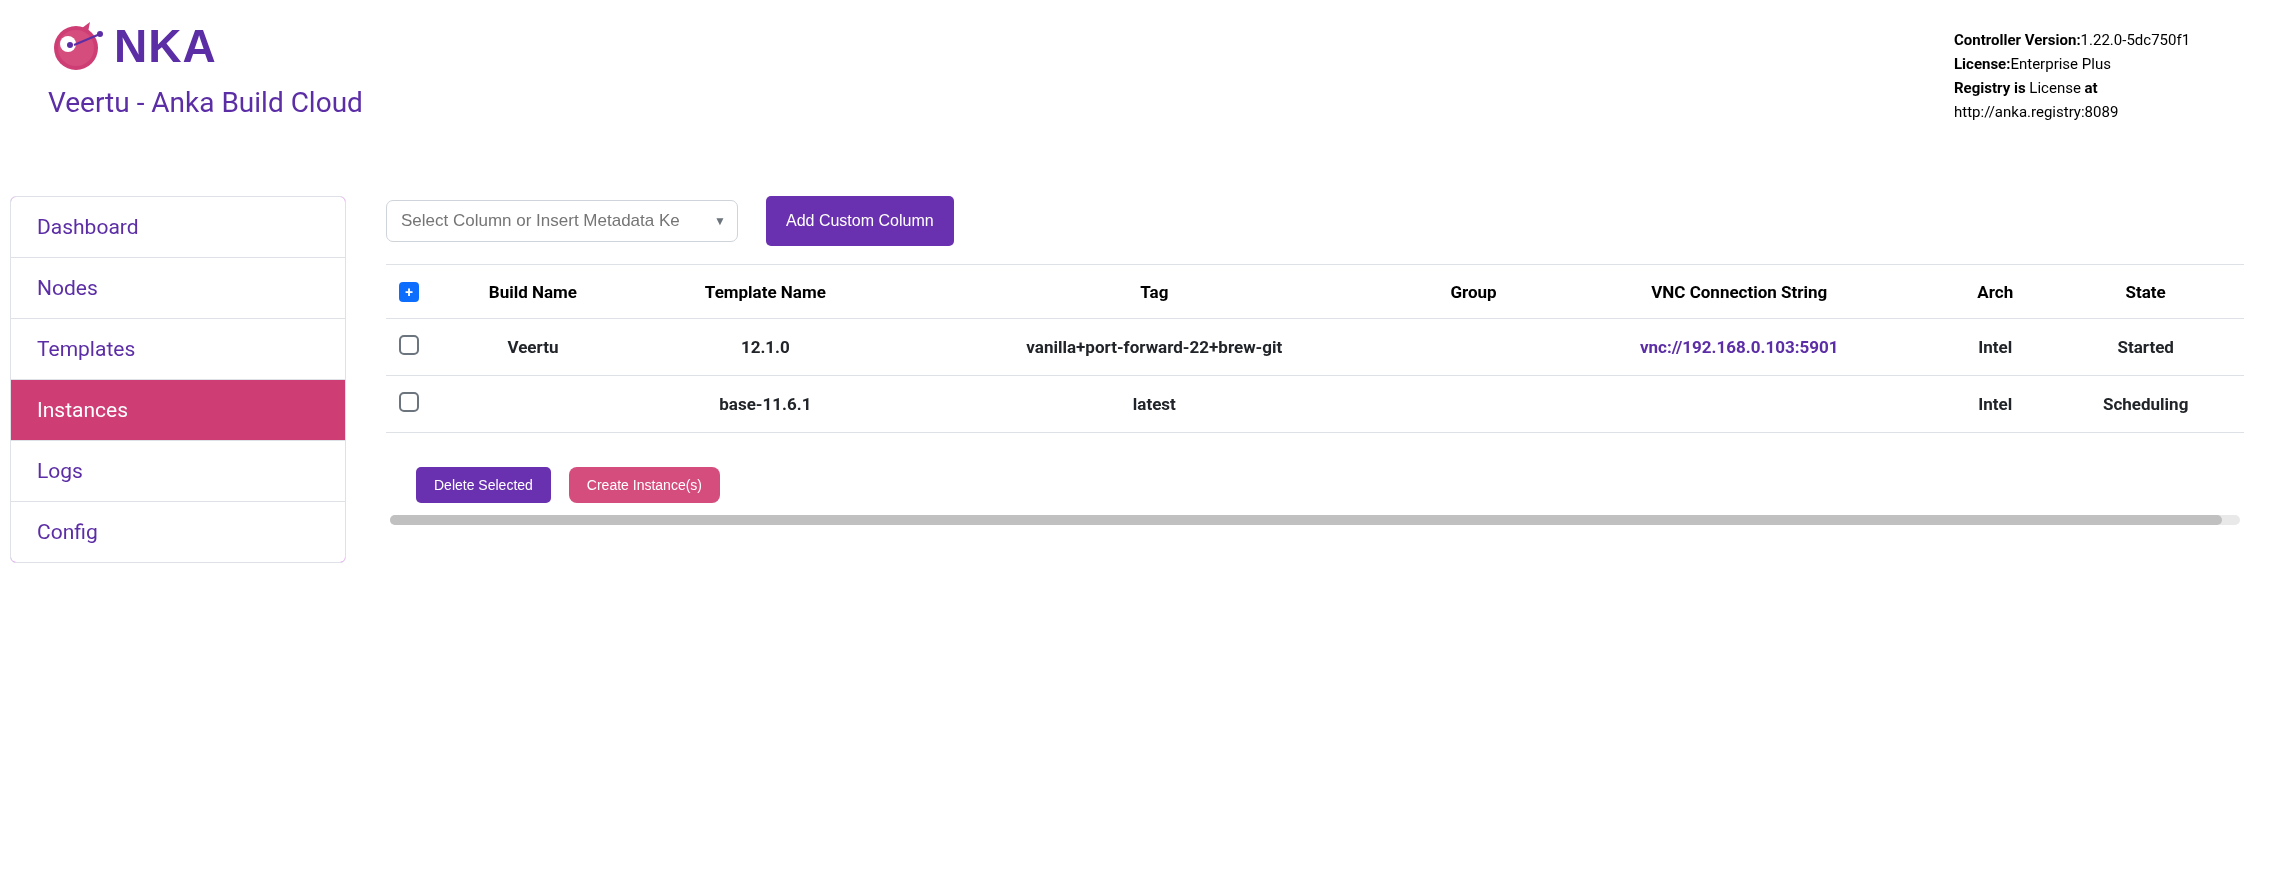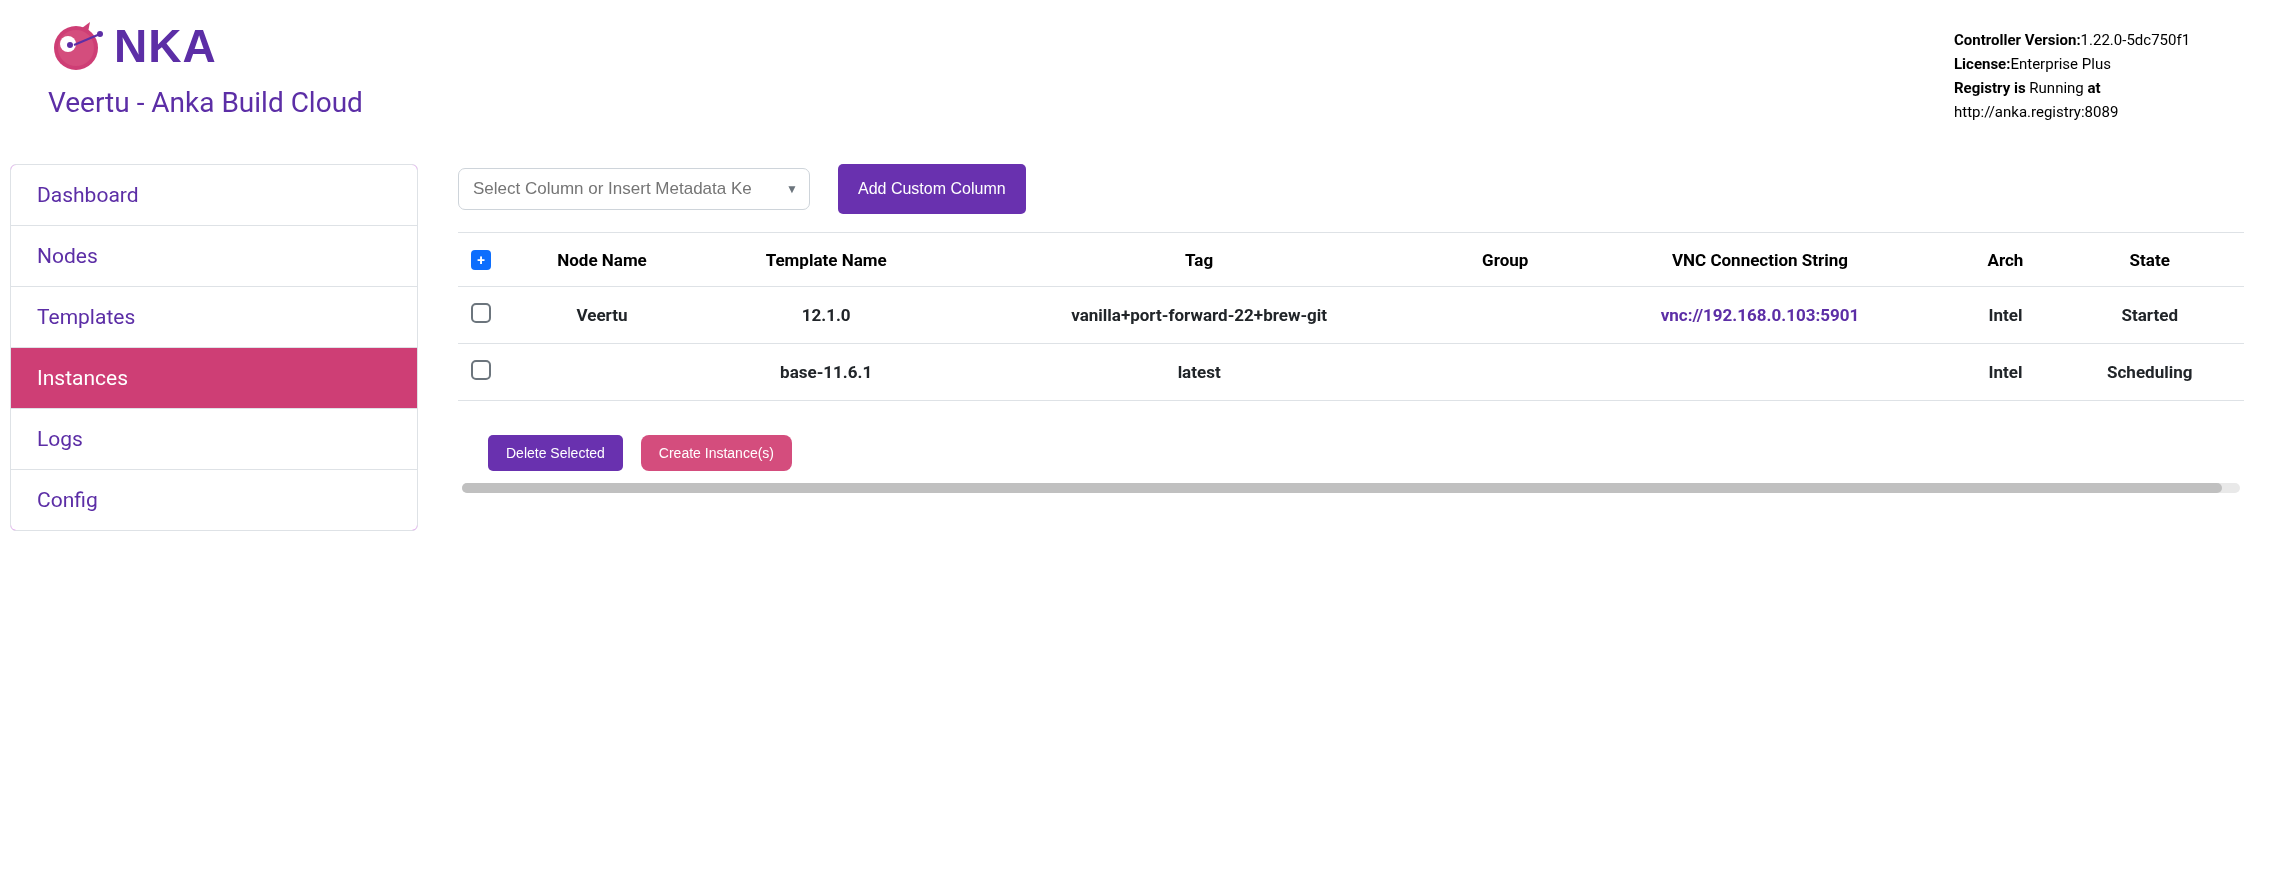--- a/index.html
+++ b/index.html
@@ -2,21 +2,21 @@
 <html><head>
 <meta charset="utf-8">
 <style>
   * { box-sizing: border-box; margin: 0; padding: 0; }
   body {
     font-family: -apple-system, BlinkMacSystemFont, "Segoe UI", Roboto, Helvetica, Arial, sans-serif;
     background: #fff;
     color: #212529;
     font-size: 16px;
   }
-  .app { display: flex; flex-direction: column; }
+  .app { display: flex; flex-direction: column; gap: 32px; }
   .header {
     display: flex;
     justify-content: space-between;
     align-items: flex-start;
     padding: 18px 40px 0 48px;
   }
   .brand { display: flex; flex-direction: column; gap: 8px; }
   .logo-row { display: flex; align-items: center; gap: 10px; }
   .logo-mark { width: 56px; height: 56px; position: relative; }
   .logo-text {
@@ -36,21 +36,21 @@
     font-size: 15px;
     line-height: 1.6;
     color: #000;
     text-align: left;
     padding-top: 10px;
     min-width: 280px;
   }
   .status-block b { font-weight: 700; }
   .main { display: flex; gap: 40px; padding: 40px 10px 10px 10px; align-items: flex-start; }
   .sidebar {
-    width: 408px;
+    width: 336px;
     border: 1px solid #dee2e6;
     border-radius: 6px;
     overflow: hidden;
     background: #d946ef;
     flex-shrink: 0;
   }
   .sidebar-item {
     padding: 18px 26px;
     font-size: 21px;
     color: #5c2ea6;
@@ -183,21 +183,21 @@
 
     <div class="status-block">
       <div>
         <b>Controller Version:</b><span>1.22.0-5dc750f1</span>
       </div>
       <div>
         <b>License:</b><span>Enterprise Plus</span>
       </div>
       <div>
         <b>Registry is</b>
-        <span>Running</span>
+        <span>License</span>
         <b>at</b>
       </div>
       <div>http://anka.registry:8089</div>
     </div>
   </div>
 
   <div class="main">
     <div class="sidebar">
       <div class="sidebar-item">Dashboard</div>
       <div class="sidebar-item">Nodes</div>
@@ -215,21 +215,21 @@
         </div>
         <button class="btn btn-purple">Add Custom Column</button>
       </div>
 
       <table class="table">
         <thead>
           <tr>
             <th style="width:46px">
               <span class="expand-toggle">+</span>
             </th>
-            <th>Node Name</th>
+            <th>Build Name</th>
             <th>Template Name</th>
             <th>Tag</th>
             <th>Group</th>
             <th>VNC Connection String</th>
             <th>Arch</th>
             <th>State</th>
           </tr>
         </thead>
         <tbody>
           <tr>

